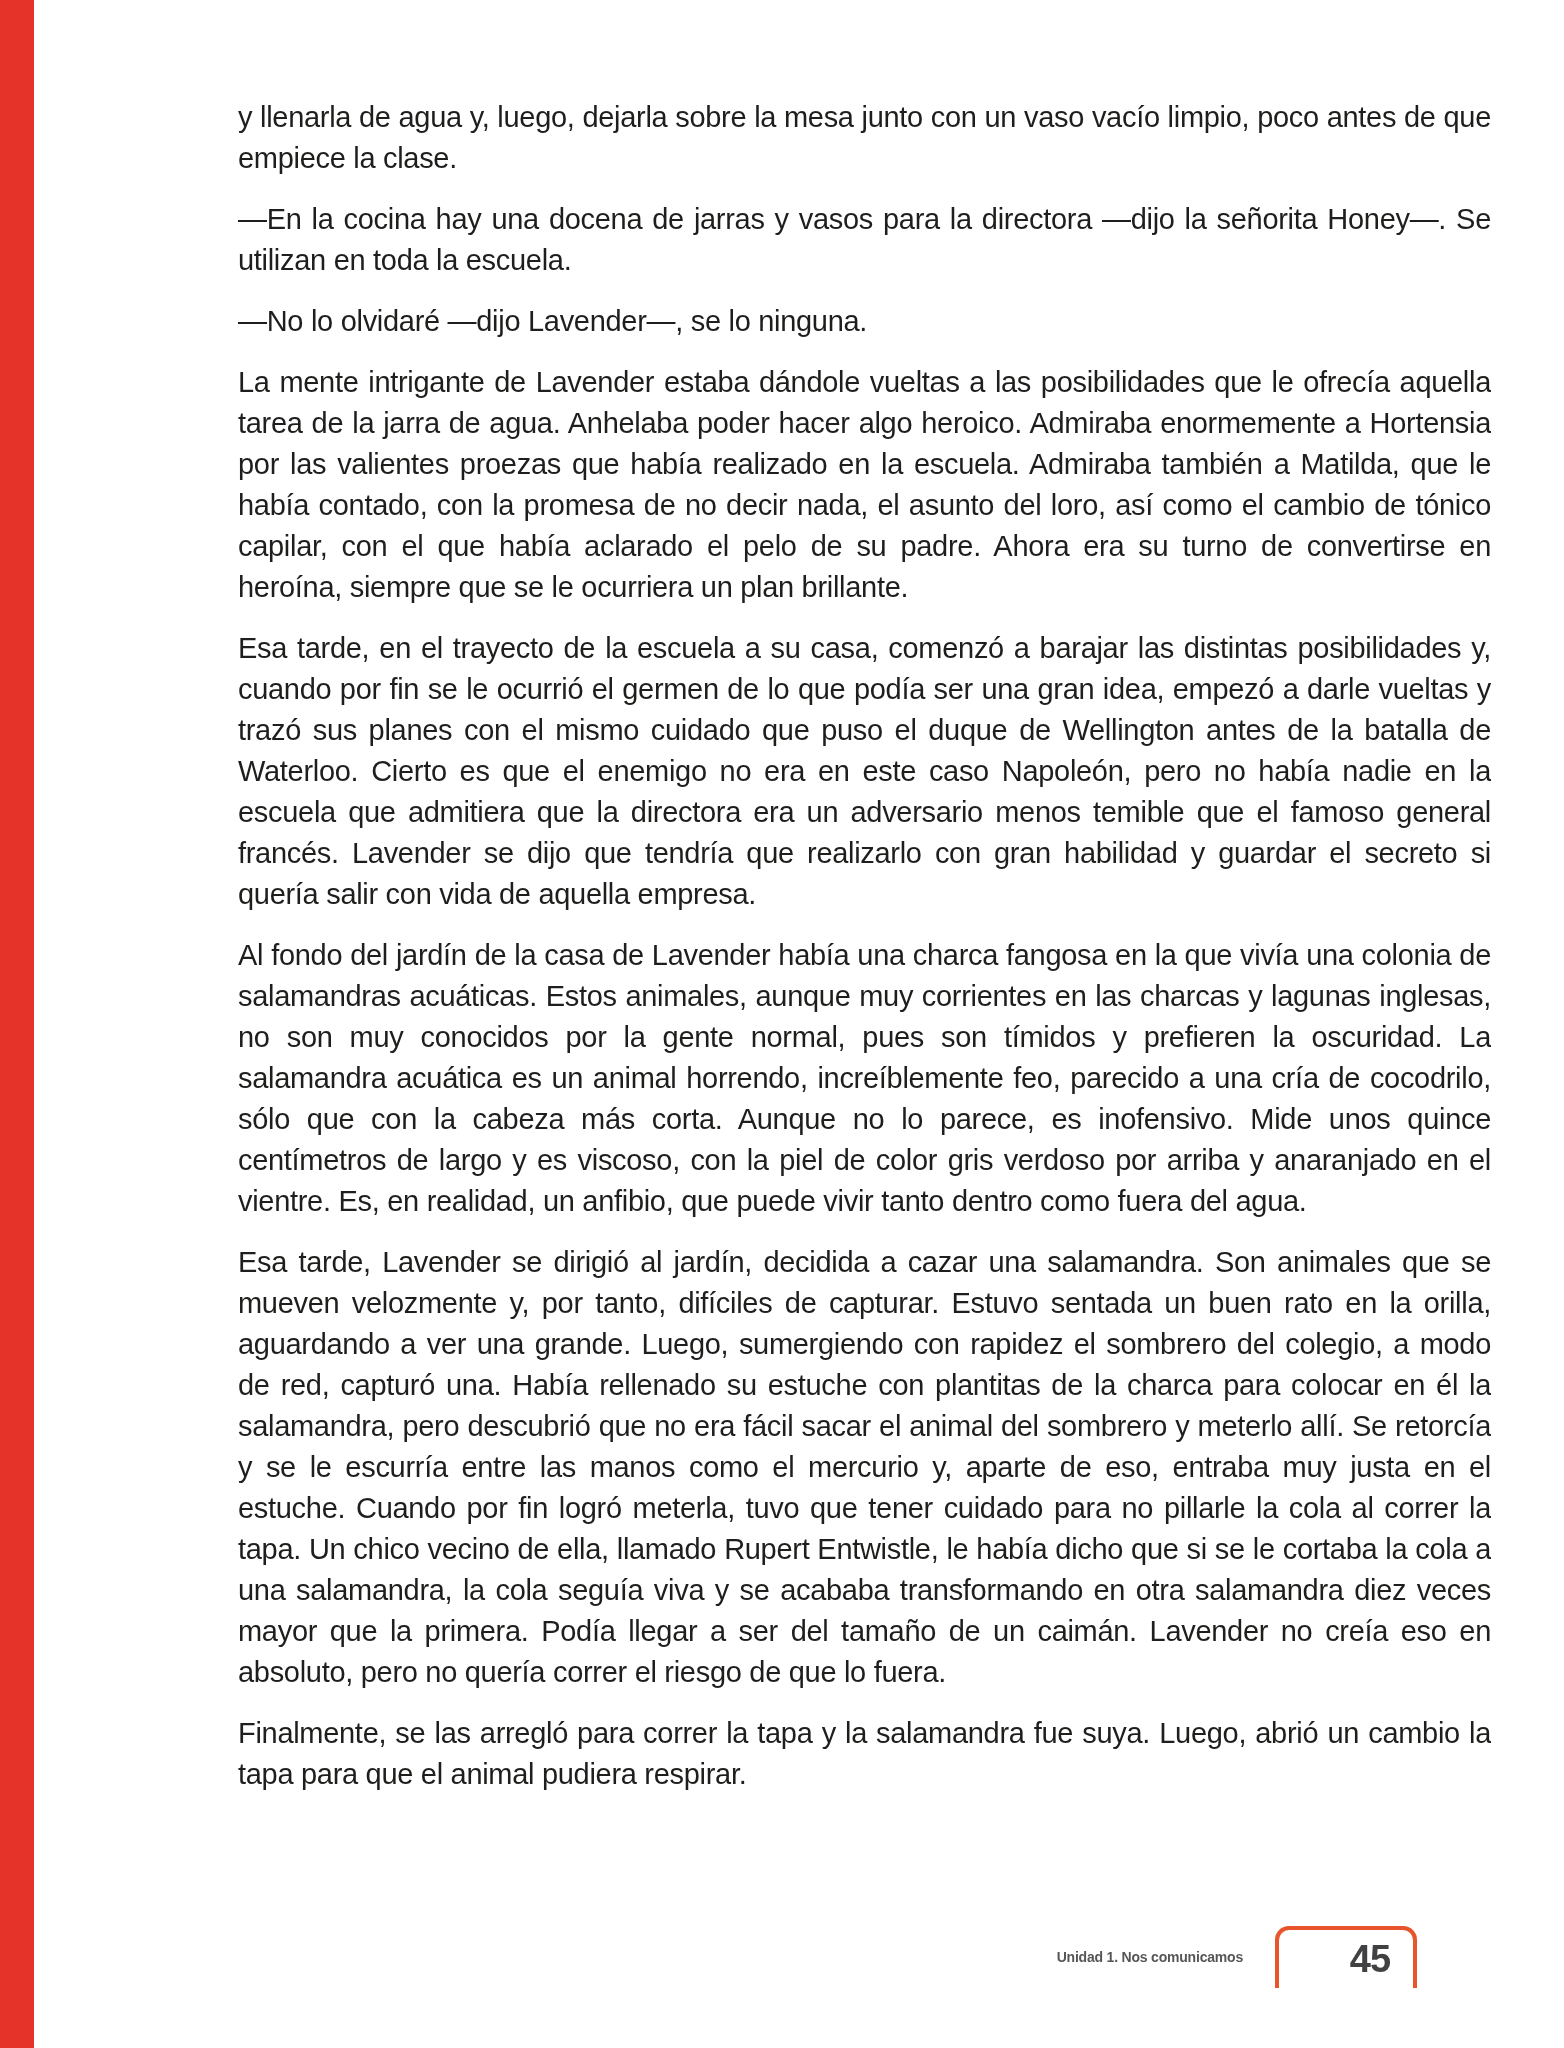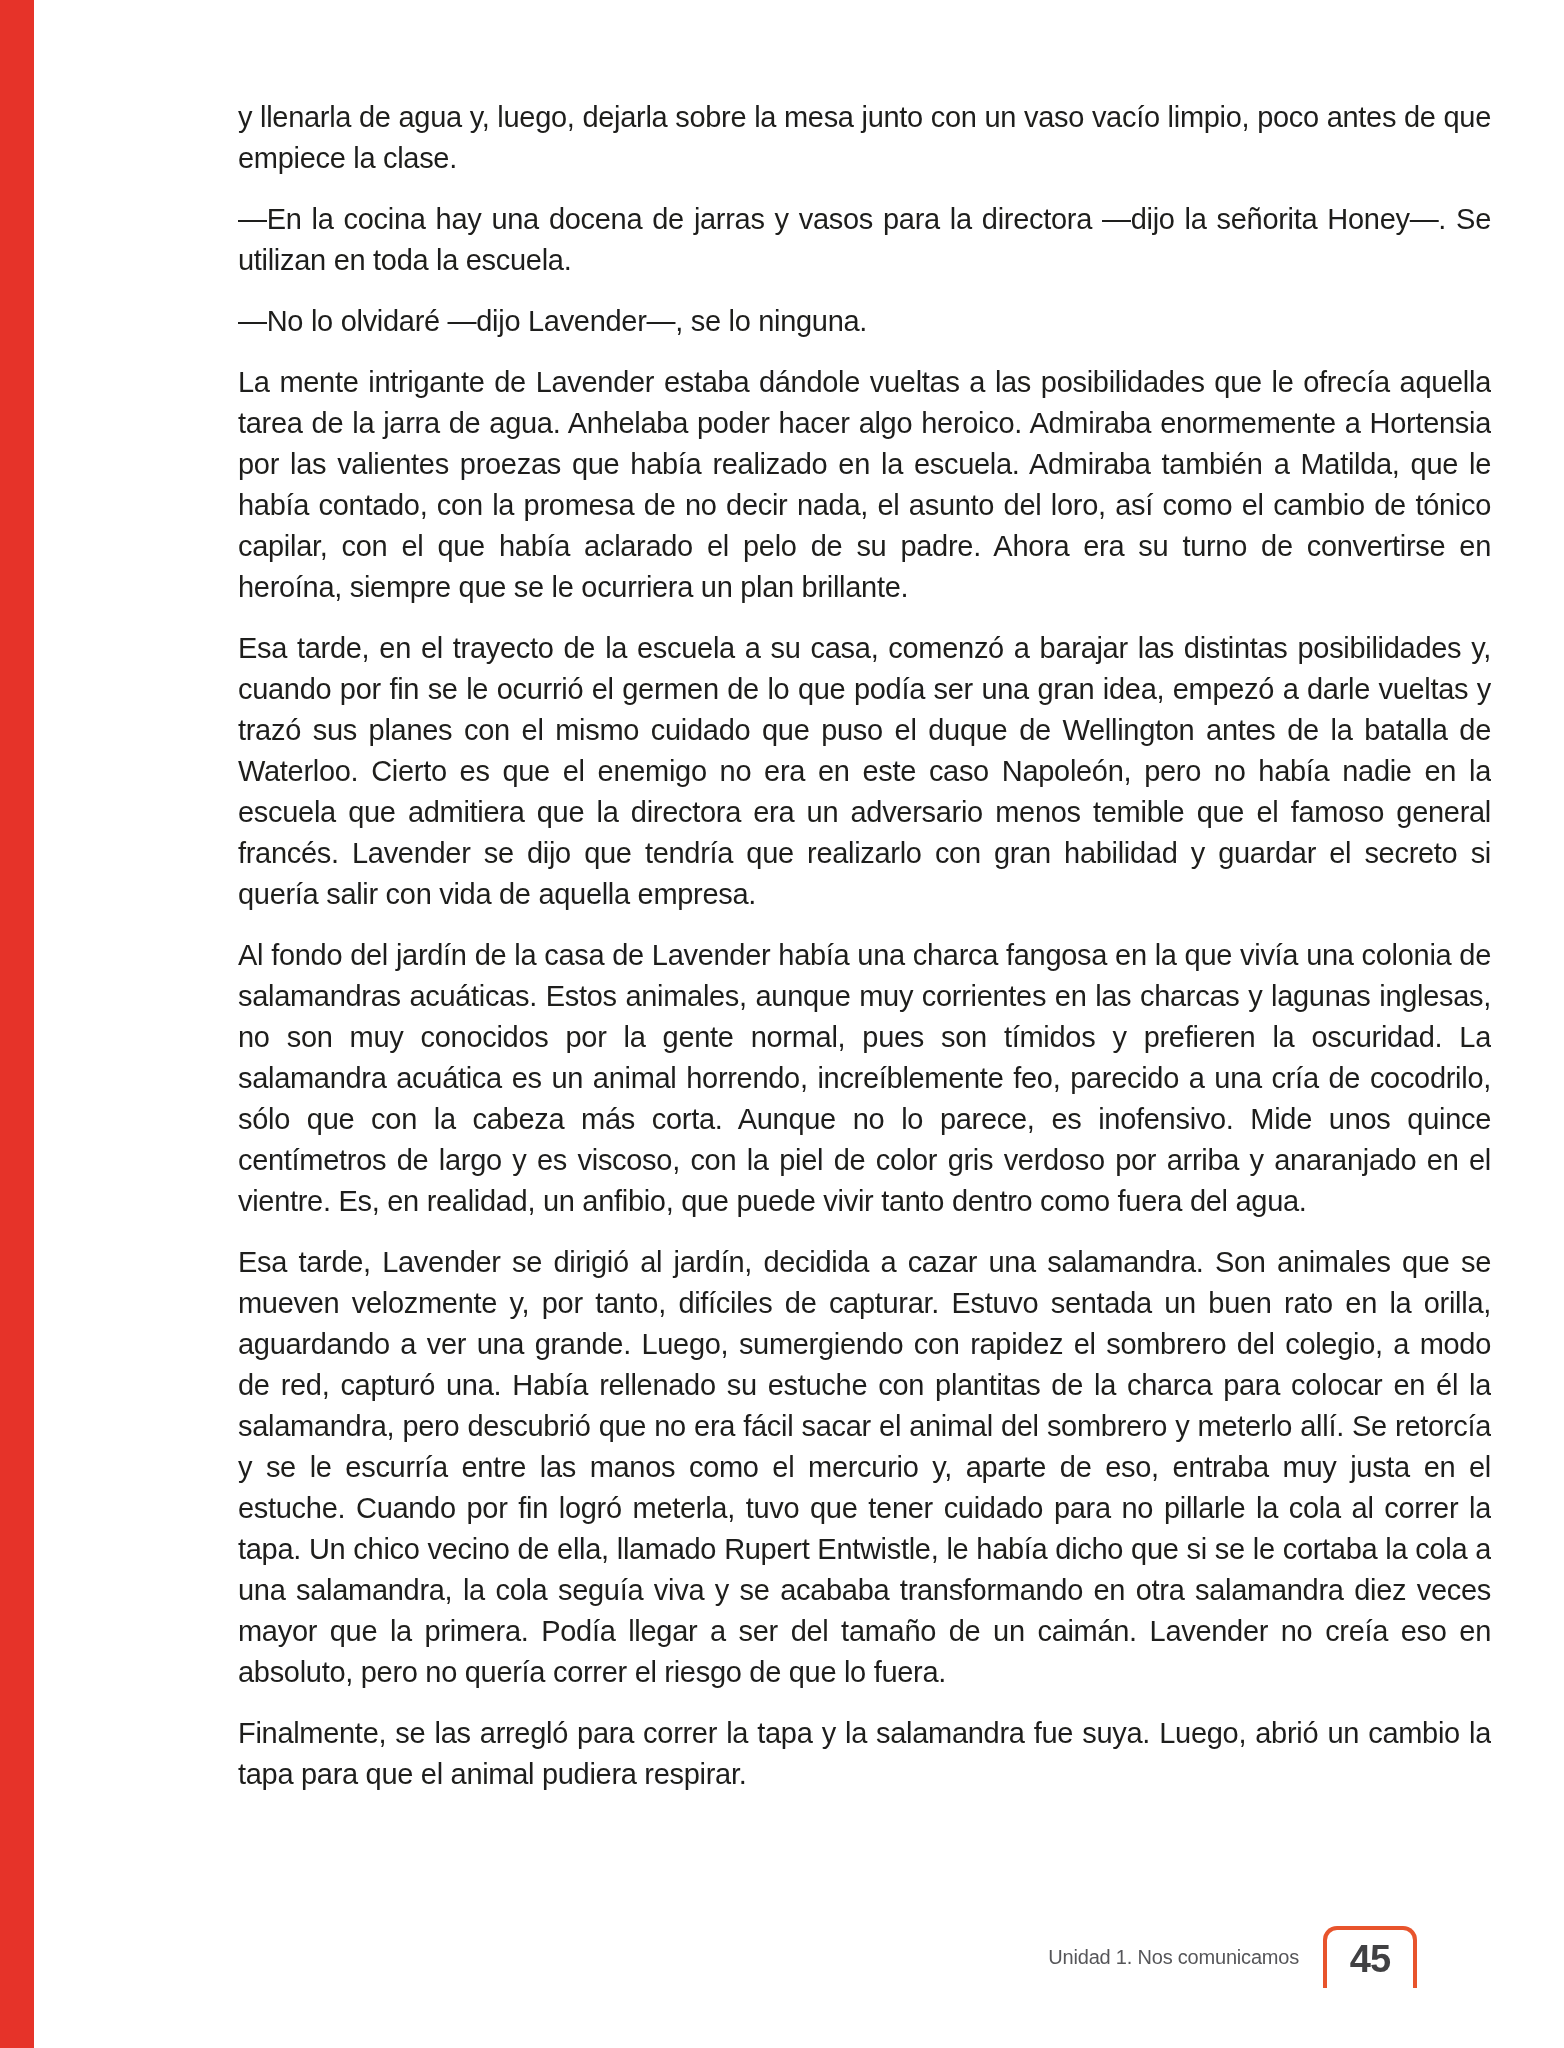--- a/index.html
+++ b/index.html
@@ -43,24 +43,24 @@
   }
   .footer-row {
     position: absolute;
     right: 147px;
     bottom: 60px;
     height: 62px;
     display: flex;
     align-items: center;
   }
   .footer-label {
-    font-size: 20px;
-    font-weight: normal;
+    font-size: 14px;
+    font-weight: bold;
     letter-spacing: -0.2px;
-    margin-right: 24px;
+    margin-right: 32px;
     white-space: nowrap;
   }
   .page-number-box {
     width: 86px;
     height: 58px;
     border-style: solid;
     border-width: 4px 4px 0 4px;
     border-radius: 14px 14px 0 0;
     display: flex;
     align-items: center;
@@ -86,18 +86,18 @@
       <p>—No lo olvidaré —dijo Lavender—, se lo ninguna.</p>
       <p>La mente intrigante de Lavender estaba dándole vueltas a las posibilidades que le ofrecía aquella tarea de la jarra de agua. Anhelaba poder hacer algo heroico. Admiraba enormemente a Hortensia por las valientes proezas que había realizado en la escuela. Admiraba también a Matilda, que le había contado, con la promesa de no decir nada, el asunto del loro, así como el cambio de tónico capilar, con el que había aclarado el pelo de su padre. Ahora era su turno de convertirse en heroína, siempre que se le ocurriera un plan brillante.</p>
       <p>Esa tarde, en el trayecto de la escuela a su casa, comenzó a barajar las distintas posibilidades y, cuando por fin se le ocurrió el germen de lo que podía ser una gran idea, empezó a darle vueltas y trazó sus planes con el mismo cuidado que puso el duque de Wellington antes de la batalla de Waterloo. Cierto es que el enemigo no era en este caso Napoleón, pero no había nadie en la escuela que admitiera que la directora era un adversario menos temible que el famoso general francés. Lavender se dijo que tendría que realizarlo con gran habilidad y guardar el secreto si quería salir con vida de aquella empresa.</p>
       <p>Al fondo del jardín de la casa de Lavender había una charca fangosa en la que vivía una colonia de salamandras acuáticas. Estos animales, aunque muy corrientes en las charcas y lagunas inglesas, no son muy conocidos por la gente normal, pues son tímidos y prefieren la oscuridad. La salamandra acuática es un animal horrendo, increíblemente feo, parecido a una cría de cocodrilo, sólo que con la cabeza más corta. Aunque no lo parece, es inofensivo. Mide unos quince centímetros de largo y es viscoso, con la piel de color gris verdoso por arriba y anaranjado en el vientre. Es, en realidad, un anfibio, que puede vivir tanto dentro como fuera del agua.</p>
       <p>Esa tarde, Lavender se dirigió al jardín, decidida a cazar una salamandra. Son animales que se mueven velozmente y, por tanto, difíciles de capturar. Estuvo sentada un buen rato en la orilla, aguardando a ver una grande. Luego, sumergiendo con rapidez el sombrero del colegio, a modo de red, capturó una. Había rellenado su estuche con plantitas de la charca para colocar en él la salamandra, pero descubrió que no era fácil sacar el animal del sombrero y meterlo allí. Se retorcía y se le escurría entre las manos como el mercurio y, aparte de eso, entraba muy justa en el estuche. Cuando por fin logró meterla, tuvo que tener cuidado para no pillarle la cola al correr la tapa. Un chico vecino de ella, llamado Rupert Entwistle, le había dicho que si se le cortaba la cola a una salamandra, la cola seguía viva y se acababa transformando en otra salamandra diez veces mayor que la primera. Podía llegar a ser del tamaño de un caimán. Lavender no creía eso en absoluto, pero no quería correr el riesgo de que lo fuera.</p>
       <p>Finalmente, se las arregló para correr la tapa y la salamandra fue suya. Luego, abrió un cambio la tapa para que el animal pudiera respirar.</p>
     </main>
 
   <div class="footer-row">
     <span class="footer-label" style="color: rgb(86, 86, 89);">Unidad 1. Nos comunicamos</span>
-    <div class="page-number-box" style="border-color: rgb(232, 84, 44);">
+    <div class="page-number-box" style="border-color: rgb(232, 84, 44); padding-left: 48px;">
       <span class="page-number" style="color: rgb(65, 65, 67);">45</span>
     </div>
   </div>
 
 </div>
 
 </body></html>

